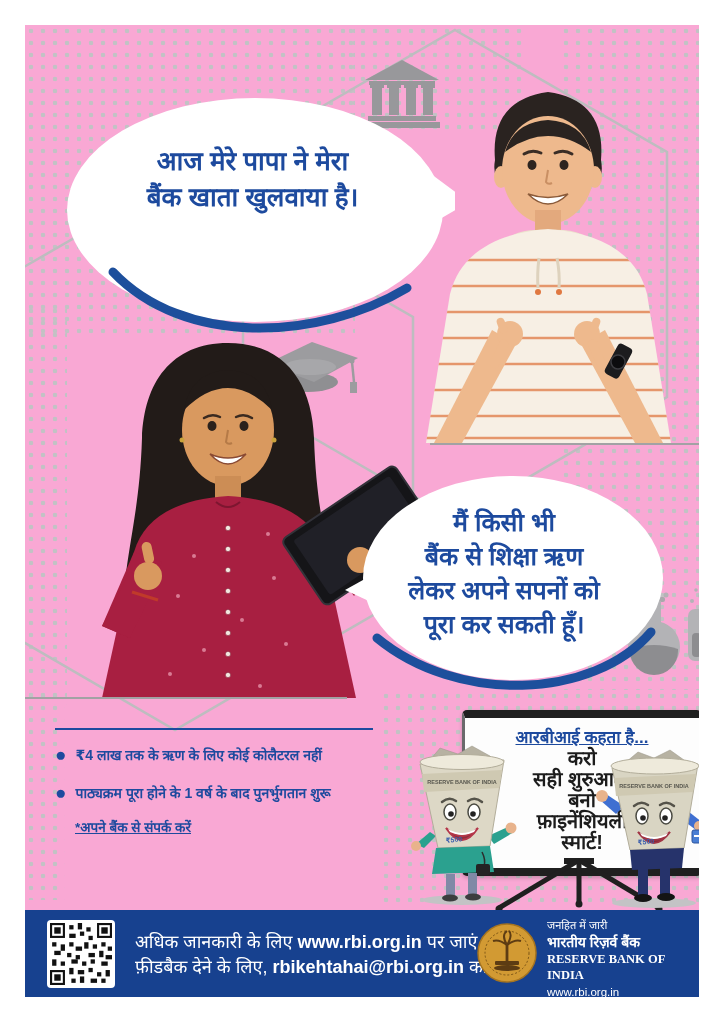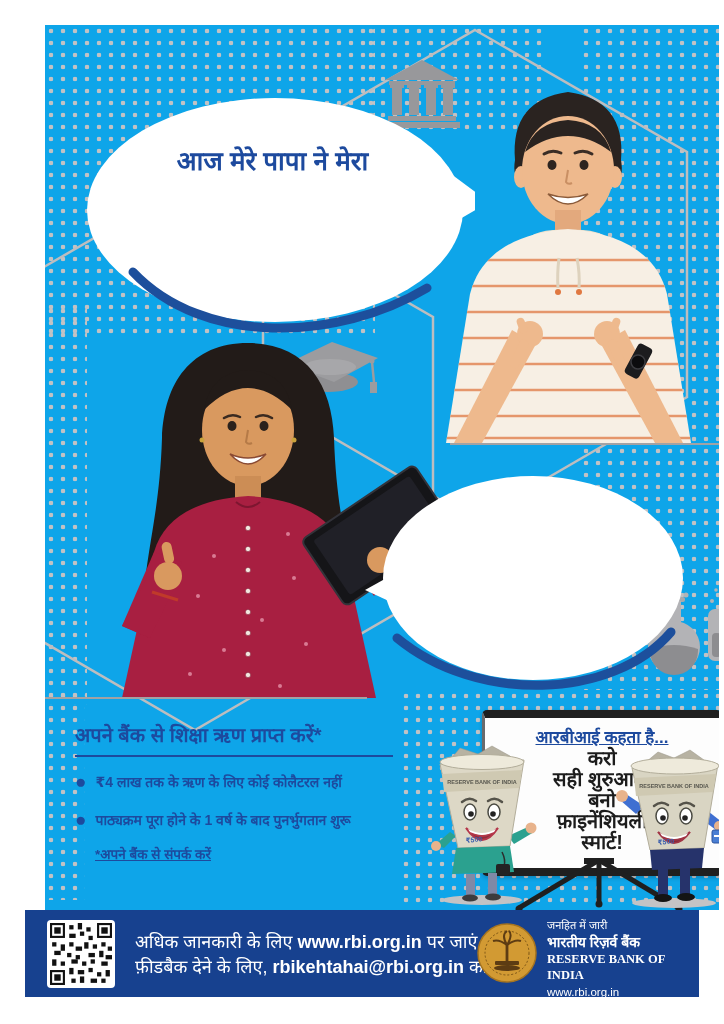--- a/index.html
+++ b/index.html
@@ -1,19 +1,19 @@
 <!DOCTYPE html>
 <html><head>
 <meta charset="utf-8">
 <style>
   html,body{margin:0;padding:0;background:#ffffff;}
   .page{position:relative;width:724px;height:1024px;background:#ffffff;overflow:hidden;
         font-family:"Liberation Sans","DejaVu Sans",sans-serif;}
   .abs{position:absolute;}
-  .poster{left:25px;top:25px;width:674px;height:885px;background:#0ea5e9;overflow:hidden;margin-left:20px;}
+  .poster{left:25px;top:25px;width:674px;height:885px;background:#f9a8d4;overflow:hidden;}
   .dots{background-image:radial-gradient(circle,#c2c2c4 2px,transparent 2.6px);
         background-size:12px 12px;}
   .bubble-text{color:#1d4a9e;font-weight:700;text-align:center;}
   .b1{font-size:26px;line-height:36px;}
   .b2{font-size:25px;line-height:34px;}
   .loan{color:#1d4a9e;font-weight:700;}
   .loan-head{font-size:20px;}
   .loan-rule{width:318px;border-top:2.5px solid #1d4a9e;margin:7px 0 12px 0;}
   .bullet-row{display:flex;margin-bottom:12px;width:345px;}
   .bullet-dot{color:#1d4a9e;font-size:19px;margin-right:9px;line-height:26px;}
@@ -190,30 +190,36 @@
     </svg>
     <div class="abs cutline" style="left:0;top:672px;width:322px;"></div>
 
     <svg class="abs" style="left:30px;top:65px;" width="400" height="260" viewBox="0 0 400 260">
       <polygon points="368,78 414,112 366,140" fill="#ffffff"></polygon>
       <ellipse cx="200" cy="120" rx="188" ry="112" fill="#ffffff"></ellipse>
       <path d="M 58 182 C 128 256 262 252 352 198" fill="none" stroke="#1d4f9c" stroke-width="9" stroke-linecap="round"></path>
     </svg>
     <div class="abs bubble-text b1" style="left:60px;top:118px;width:335px;">
       <div>आज मेरे पापा ने मेरा</div>
+      <div>बैंक खाता खुलवाया है।</div>
     </div>
 
     <svg class="abs" style="left:310px;top:445px;" width="330" height="235" viewBox="0 0 330 235">
       <polygon points="10,120 64,90 62,144" fill="#ffffff"></polygon>
       <ellipse cx="178" cy="108" rx="150" ry="102" fill="#ffffff"></ellipse>
       <path d="M 42 168 C 122 234 258 230 316 162" fill="none" stroke="#1d4f9c" stroke-width="9" stroke-linecap="round"></path>
     </svg>
+    <div class="abs bubble-text b2" style="left:348px;top:480px;width:262px;">
+      <div>मैं किसी भी</div>
+      <div>बैंक से शिक्षा ऋण</div>
+      <div>लेकर अपने सपनों को</div>
+      <div>पूरा कर सकती हूँ।</div>
+    </div>
 
     <div class="abs loan" style="left:30px;top:696px;width:370px;">
-      <div class="loan-head">अपने बैंक से शिक्षा ऋण प्राप्त करें*</div>
       <div class="loan-rule"></div>
       <div class="bullet-row">
         <span class="bullet-dot">●</span>
         <span class="bullet-txt">₹4 लाख तक के ऋण के लिए कोई कोलैटरल नहीं</span>
       </div>
       <div class="bullet-row">
         <span class="bullet-dot">●</span>
         <span class="bullet-txt">पाठ्यक्रम पूरा होने के 1 वर्ष के बाद पुनर्भुगतान शुरू</span>
       </div>
       <div class="loan-foot">*अपने बैंक से संपर्क करें</div>

